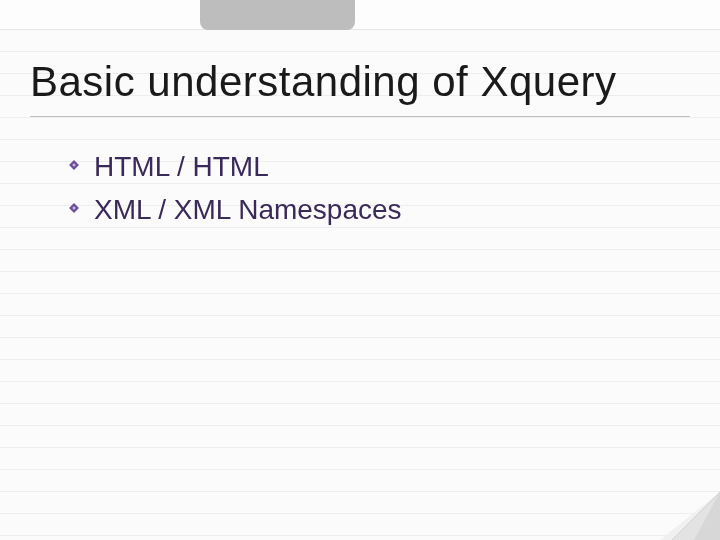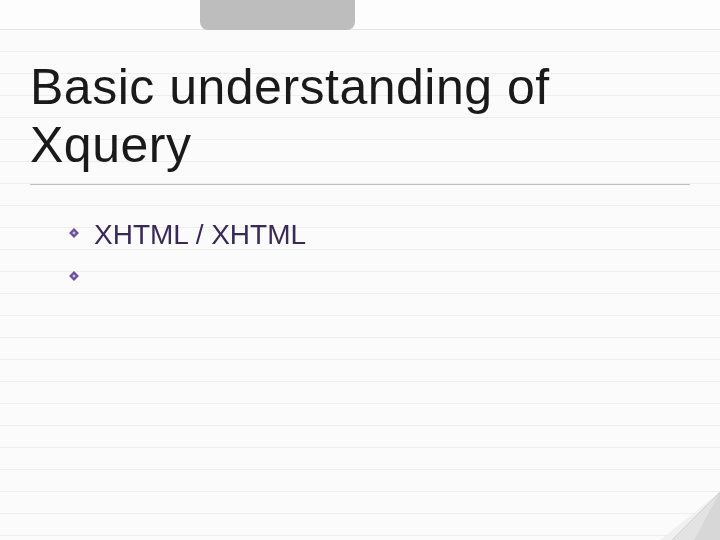--- a/index.html
+++ b/index.html
@@ -41,21 +41,21 @@
     border-bottom-right-radius: 8px;
   }
   
   .slide {
     position: absolute;
     top: 58px;
     left: 30px;
     right: 30px;
   }
   .title {
-    font-size: 50px;
+    font-size: 42px;
     font-weight: 400;
     color: #1a1a1a;
     letter-spacing: 0.5px;
     margin-bottom: 10px;
   }
   .underline {
     height: 1px;
     background: #c0c0c0;
     margin-bottom: 28px;
     width: 100%;
@@ -102,29 +102,30 @@
   <div class="underline"></div>
 
   <ul class="bullets">
     <li>
       <span class="bullet-icon">
         <svg width="12" height="12" viewBox="0 0 12 12">
           <rect x="2.5" y="2.5" width="7" height="7" transform="rotate(45 6 6)" fill="#6a4f9a"></rect>
           <rect x="4.7" y="4.7" width="2.6" height="2.6" transform="rotate(45 6 6)" fill="#c9b8e6"></rect>
         </svg>
       </span>
-      <span>XHTML / XHTML</span>
+      <span>HTML / HTML</span>
     </li>
     <li>
       <span class="bullet-icon">
         <svg width="12" height="12" viewBox="0 0 12 12">
           <rect x="2.5" y="2.5" width="7" height="7" transform="rotate(45 6 6)" fill="#6a4f9a"></rect>
           <rect x="4.7" y="4.7" width="2.6" height="2.6" transform="rotate(45 6 6)" fill="#c9b8e6"></rect>
         </svg>
       </span>
+      <span>XML / XML Namespaces</span>
     </li>
   </ul>
 </div>
 
 <div class="corner">
   <svg width="60" height="48" viewBox="0 0 60 48">
     <polygon points="60,0 60,48 0,48" fill="#f0f0f0"></polygon>
     <polygon points="60,0 60,48 12,48" fill="#e3e3e3"></polygon>
     <path d="M60 0 L12 48" stroke="#d0d0d0" stroke-width="1"></path>
     <polygon points="60,0 34,48 60,48" fill="#d7d7d7"></polygon>

